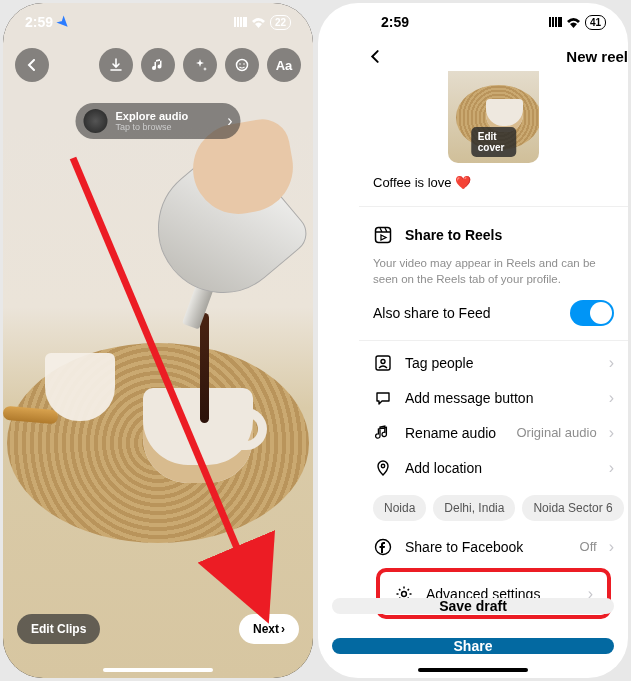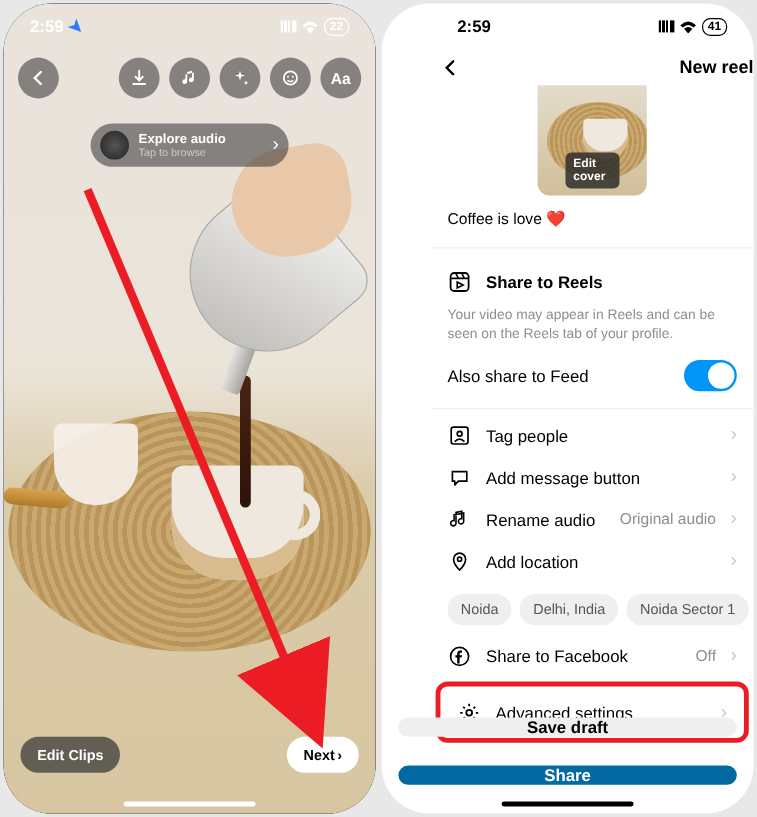--- a/index.html
+++ b/index.html
@@ -55,21 +55,21 @@
   .row { display:flex; align-items:center; min-height:35px; gap:12px; }
   .row .icn { width:20px; display:flex; justify-content:center; font-size:16px; }
   .row .lbl { font-size:14px; flex:1; }
   .row .val { font-size:13px; color:#8e8e8e; }
   .row .chev { color:#c7c7cc; font-size:16px; }
   .subtxt { font-size:11.5px; color:#8e8e8e; margin-top:4px; line-height:1.35; }
   .toggle { position:relative; width:44px; height:26px; background:#0095f6; border-radius:13px; }
   .toggle::after { content:""; position:absolute; right:2px; top:2px; width:22px; height:22px; background:#fff; border-radius:50%; }
   .locchips { display:flex; gap:7px; padding:6px 0 2px 14px; overflow:hidden; }
   .chip { background:#efefef; border-radius:15px; padding:6px 11px; font-size:12px; color:#555; white-space:nowrap; }
-  .highlight { border:4px solid #ec1c24; border-radius:10px; margin:2px 4px; }
+  .highlight { border:4px solid #ec1c24; border-radius:10px; margin:2px 17px; }
   .bottombar { position:absolute; bottom:24px; left:0; right:0; display:flex; gap:24px; padding:0 14px;flex-direction:column; }
   .bbtn { flex:1; height:40px; border-radius:8px; display:flex; align-items:center; justify-content:center; font-size:14px; font-weight:600; }
   .draft { background:#efefef; color:#000; }
   .share { background:#0369a1; color:#fff; }
   .sig { width:13px; height:10px; display:inline-block; background:linear-gradient(to right,currentColor 2px,transparent 2px 3px,currentColor 3px 5px,transparent 5px 6px,currentColor 6px 8px,transparent 8px 9px,currentColor 9px 11px); }
   svg { display:block; }
 </style>
 </head>
 <body>
 
@@ -251,21 +251,21 @@
               <circle cx="9" cy="7" r="1.7" stroke="#000" stroke-width="1.4" fill="none"></circle>
             </svg>
           </span>
         <span class="lbl">Add location</span>
         <span class="chev">›</span>
       </div>
     </div>
     <div class="locchips">
       <div class="chip">Noida</div>
       <div class="chip">Delhi, India</div>
-      <div class="chip">Noida Sector 1</div>
+      <div class="chip">Noida Sector 6</div>
       <div class="chip">Pýår Tø húm 8h</div>
     </div>
 
     <div class="section" style="padding-top:6px;padding-bottom:2px;">
       <div class="row">
         <span class="icn">
             <svg width="18" height="18" viewBox="0 0 18 18">
               <circle cx="9" cy="9" r="7.5" stroke="#000" stroke-width="1.4" fill="none"></circle>
               <path d="M11 6h-1.2c-.5 0-.8.3-.8.8V8h2l-.3 2H9v5H7v-5H5.5V8H7V6.5C7 5 8 4 9.5 4H11z" fill="#000"></path>
             </svg>

